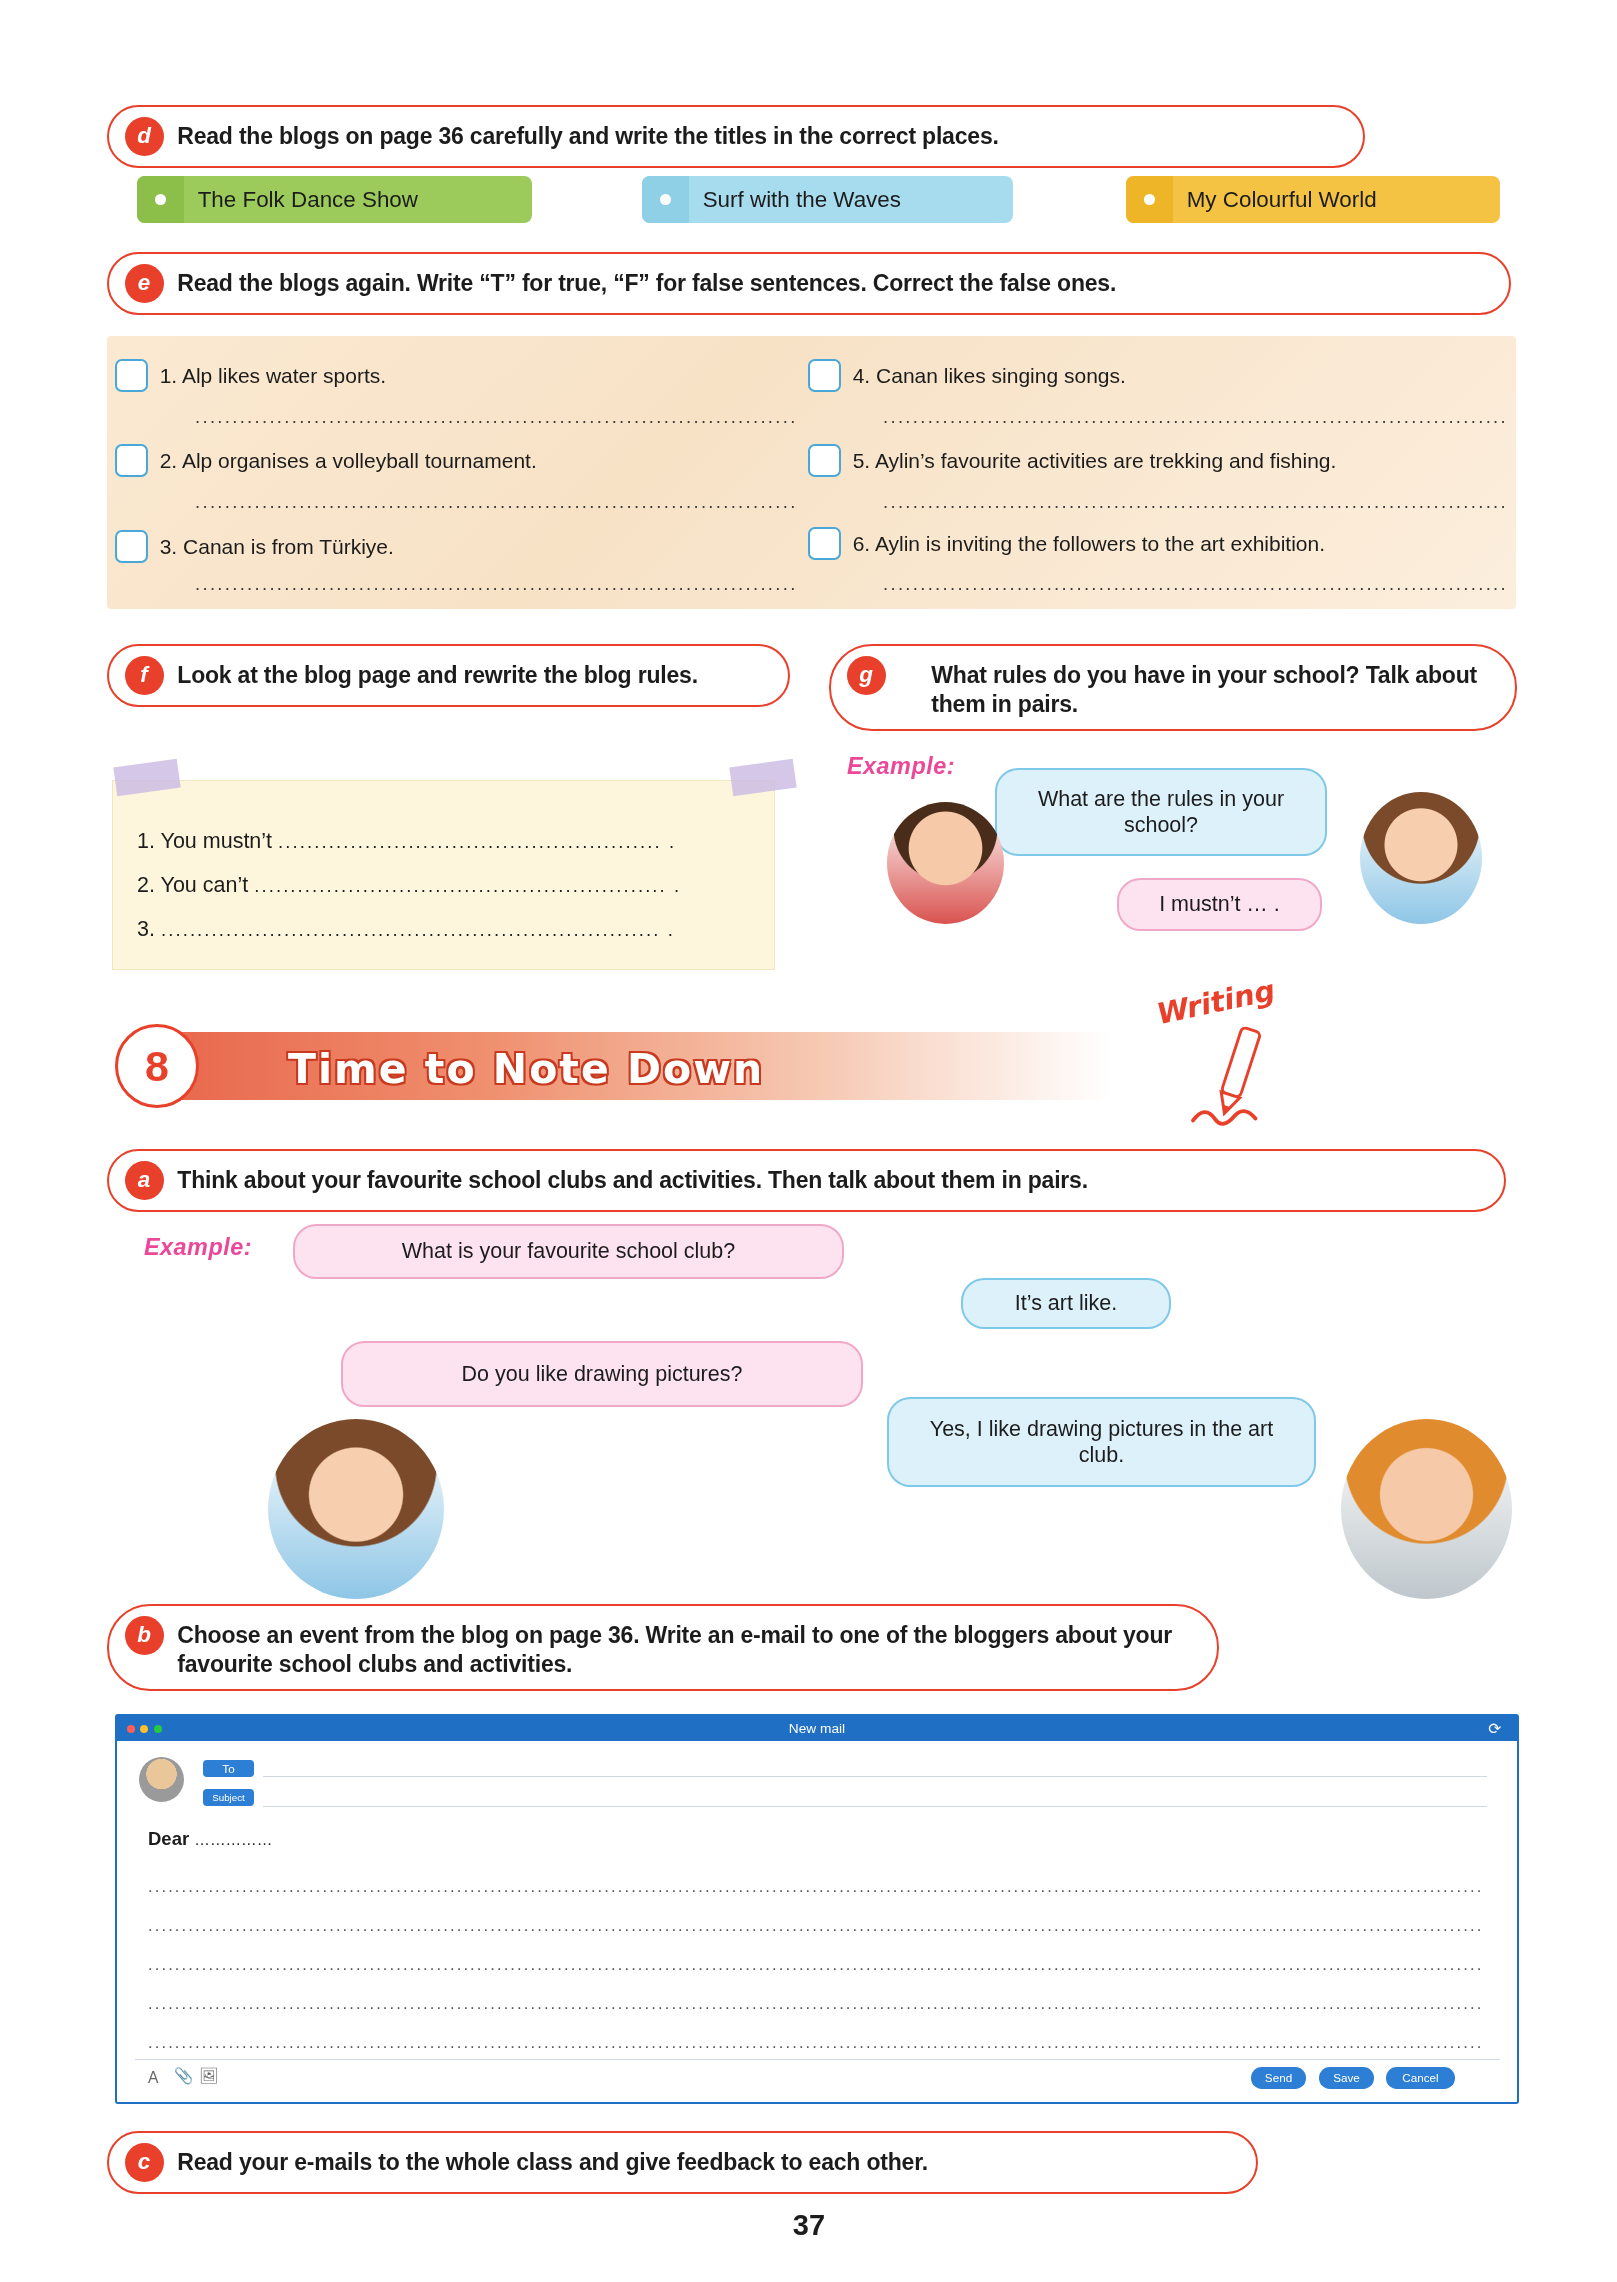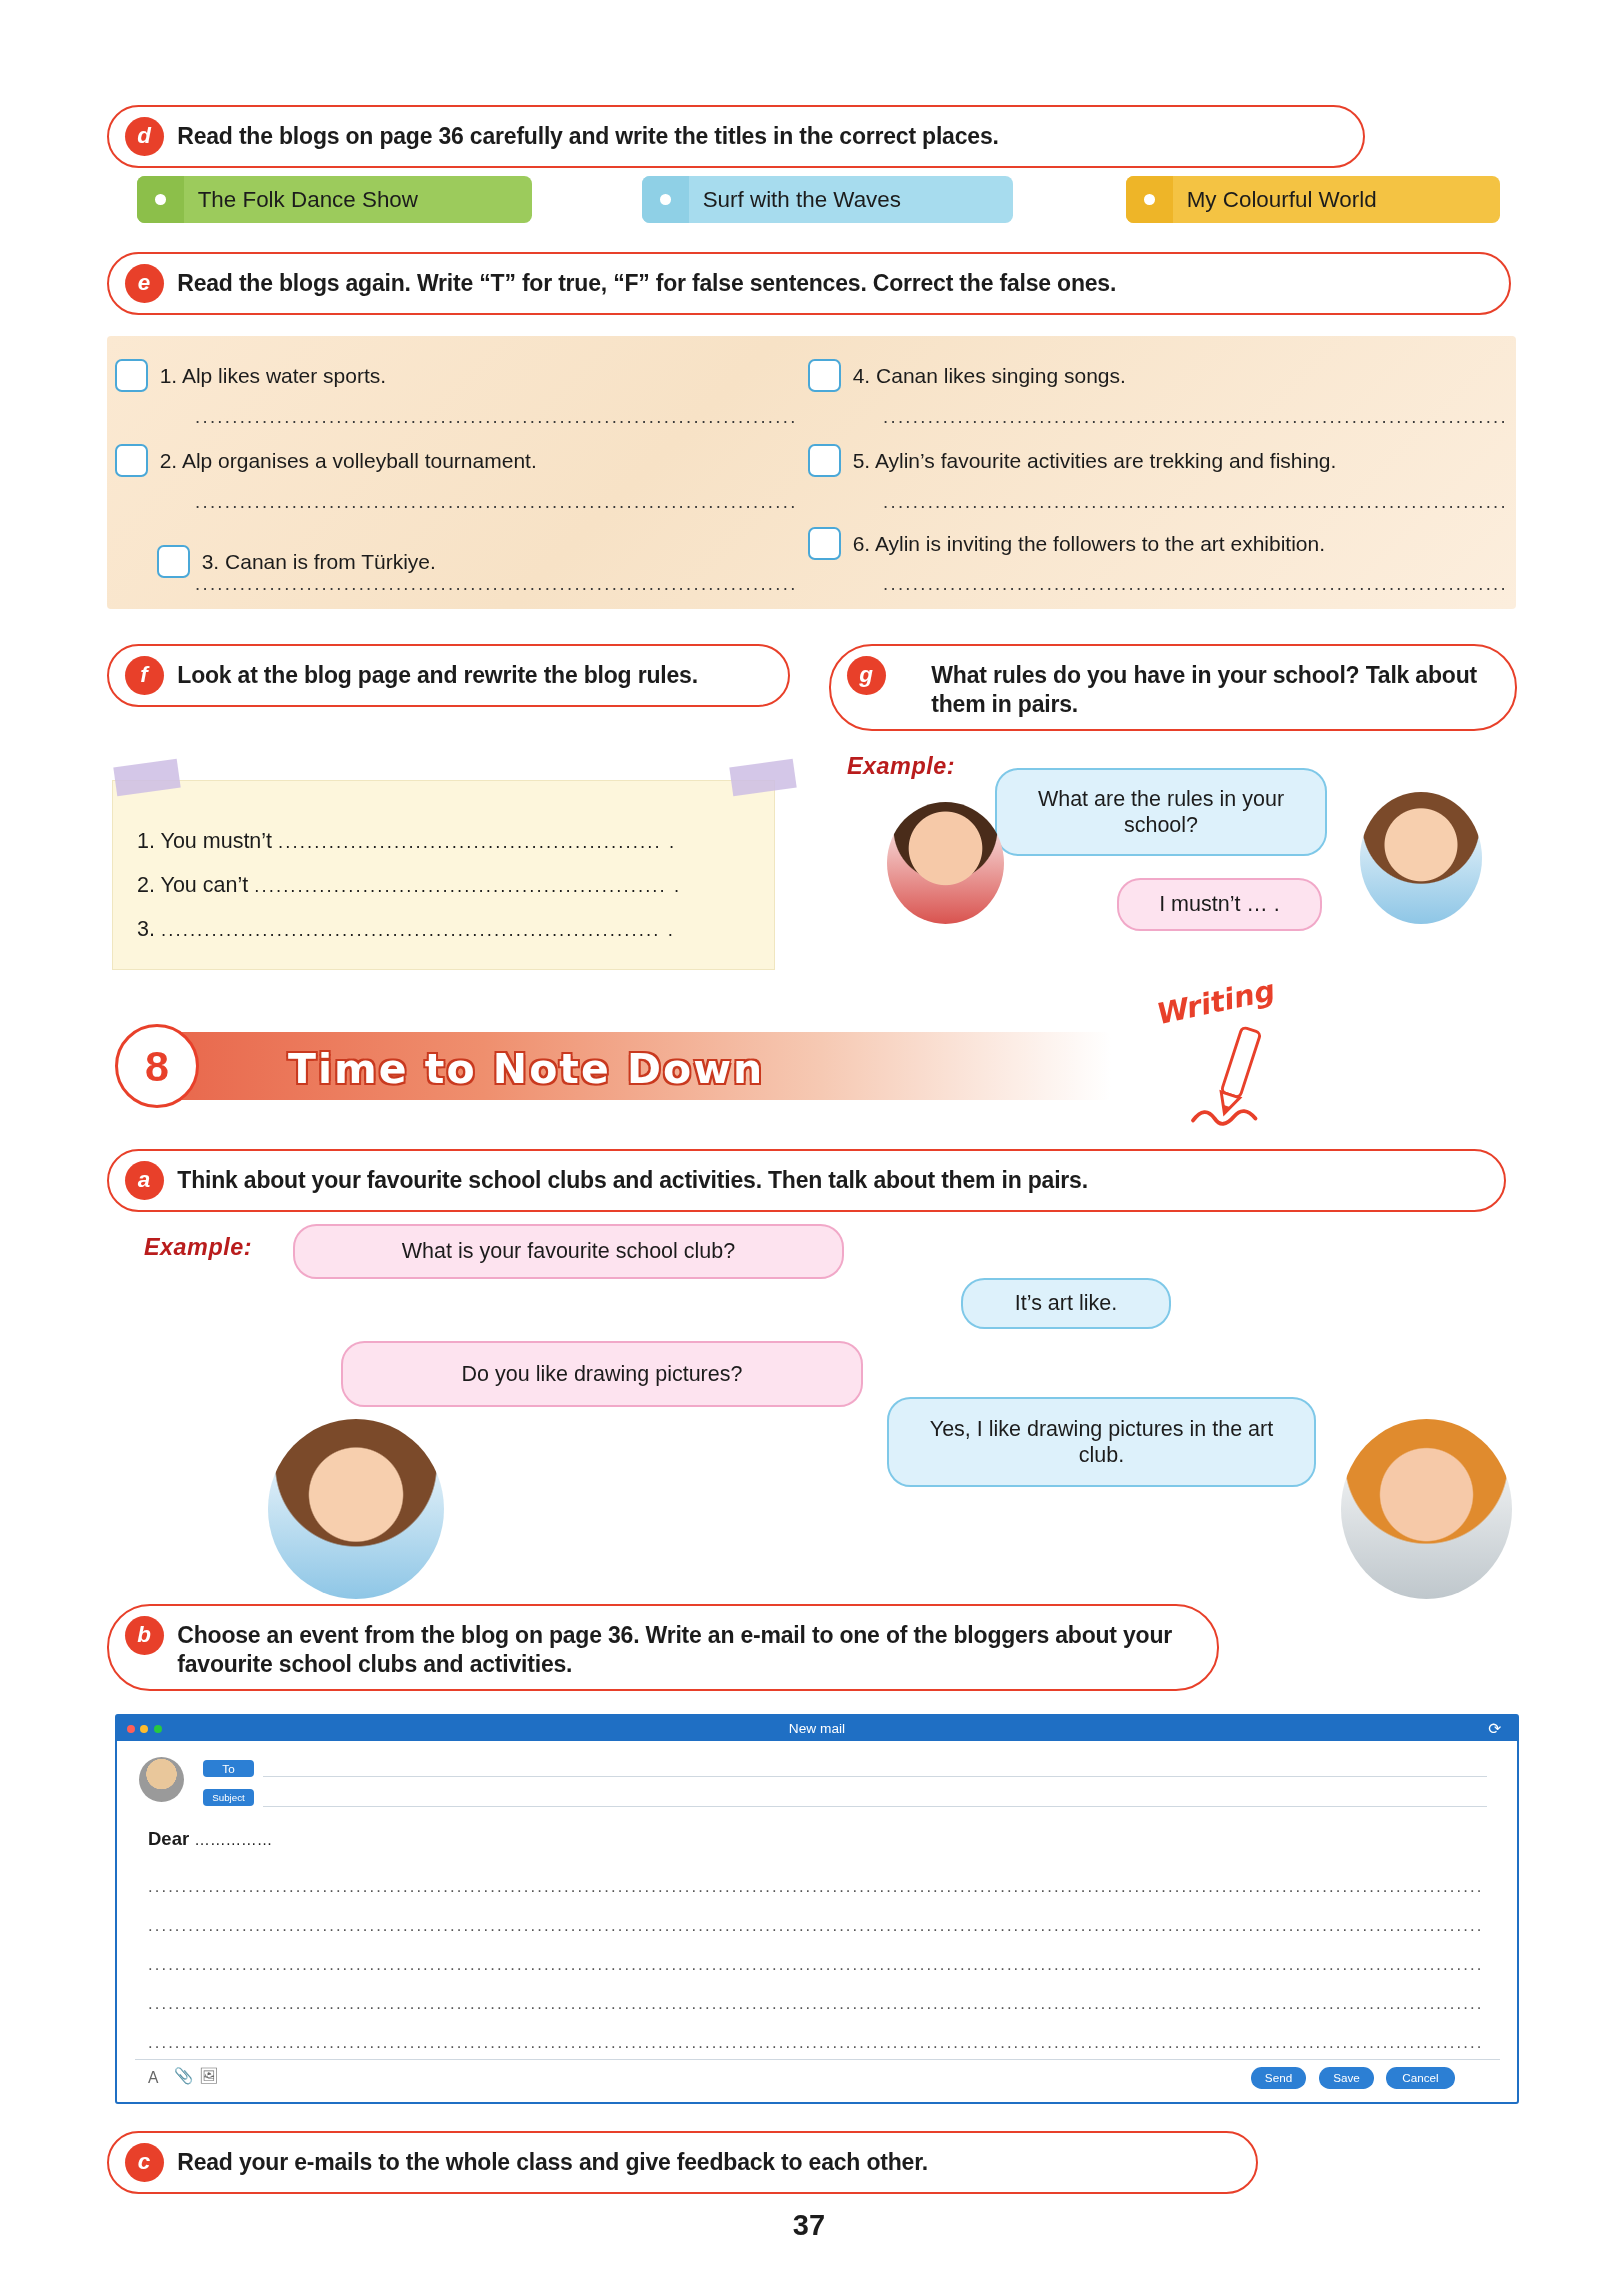--- a/index.html
+++ b/index.html
@@ -65,21 +65,21 @@
     border:1px solid #f0e6c0;
   }
   .noteline { position:absolute; font-size:21.5px; white-space:nowrap; }
   .tape { position:absolute; background:#cdbde4; opacity:.85; transform:rotate(-8deg); }
 
   
   .bubble { position:absolute; border-radius:23.4px; display:flex; align-items:center; justify-content:center; text-align:center; padding:9.8px 17.6px; font-size:21.5px; line-height:1.22; }
   .bubble.blue { background:#ddf1fb; border:2px solid #7ec8e8; }
   .bubble.pink { background:#fde3ef; border:2px solid #f1a8c8; }
 
-  .examplelbl { position:absolute; color:#b91c1c; font-weight:bold; font-size:23.4px; font-style:italic; letter-spacing:0.5px; }
+  .examplelbl { position:absolute; color:#ec4899; font-weight:bold; font-size:23.4px; font-style:italic; letter-spacing:0.5px; }
 
   
   .banner { position:absolute; height:68px; border-radius:5.9px;
     background:linear-gradient(90deg,#e8654a 0%,#ef8f6e 35%,#f6c9b3 70%,#ffffff 100%); }
   .bannernum { position:absolute; width:84px; height:84px; border-radius:50%; background:#fff; border:3.9px solid #e8402a;
     display:flex; align-items:center; justify-content:center; font-size:43px; font-weight:bold; color:#e8402a; }
   .bannertitle { position:absolute; color:#fff; font-size:41px; font-weight:bold; letter-spacing:2px;
      text-shadow:-2px -2px 0 #c9391f, 2px -2px 0 #c9391f, -2px 2px 0 #c9391f, 2px 2px 0 #c9391f; font-family:"DejaVu Sans", sans-serif;}
   .writinglbl { position:absolute; color:#e8402a; font-size:29px; font-weight:bold; font-style:italic; transform:rotate(-12deg); font-family:"DejaVu Sans", sans-serif;}
 
@@ -143,21 +143,21 @@
     <span class="tftext">1. Alp likes water sports.</span>
   </div>
   <div class="dots" style="left:195px; top:406px; width:600px;">............................................................................................ .</div>
 
   <div class="tfitem" style="left:115px; top:444px;">
     <span class="tfbox"></span>
     <span class="tftext">2. Alp organises a volleyball tournament.</span>
   </div>
   <div class="dots" style="left:195px; top:491px; width:600px;">............................................................................................ .</div>
 
-  <div class="tfitem" style="left:115px; top:545px;margin-left:42px;">
+  <div class="tfitem" style="left:115px; top:530px;">
     <span class="tfbox"></span>
     <span class="tftext">3. Canan is from Türkiye.</span>
   </div>
   <div class="dots" style="left:195px; top:573px; width:600px;">............................................................................................ .</div>
 
   <div class="tfitem" style="left:808px; top:359px;">
     <span class="tfbox"></span>
     <span class="tftext">4. Canan likes singing songs.</span>
   </div>
   <div class="dots" style="left:883px; top:406px; width:624px;">............................................................................................... .</div>

